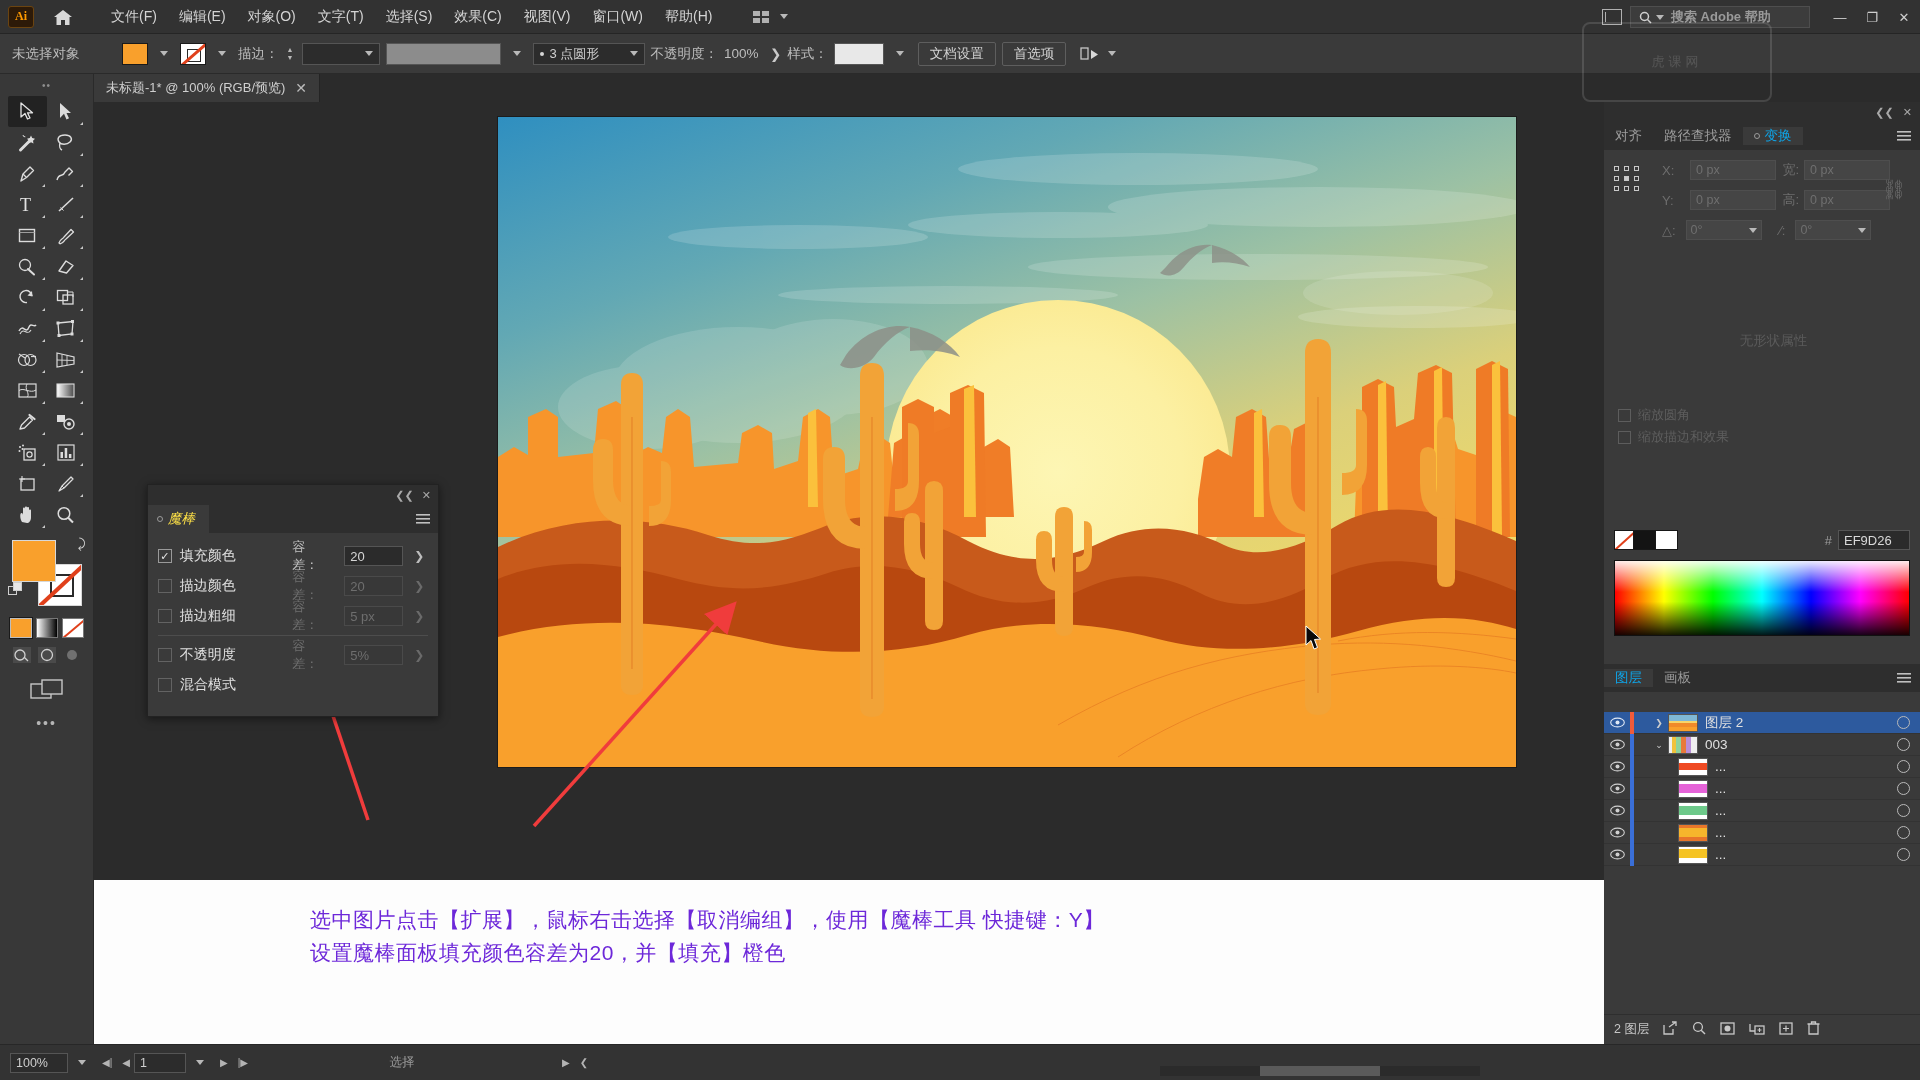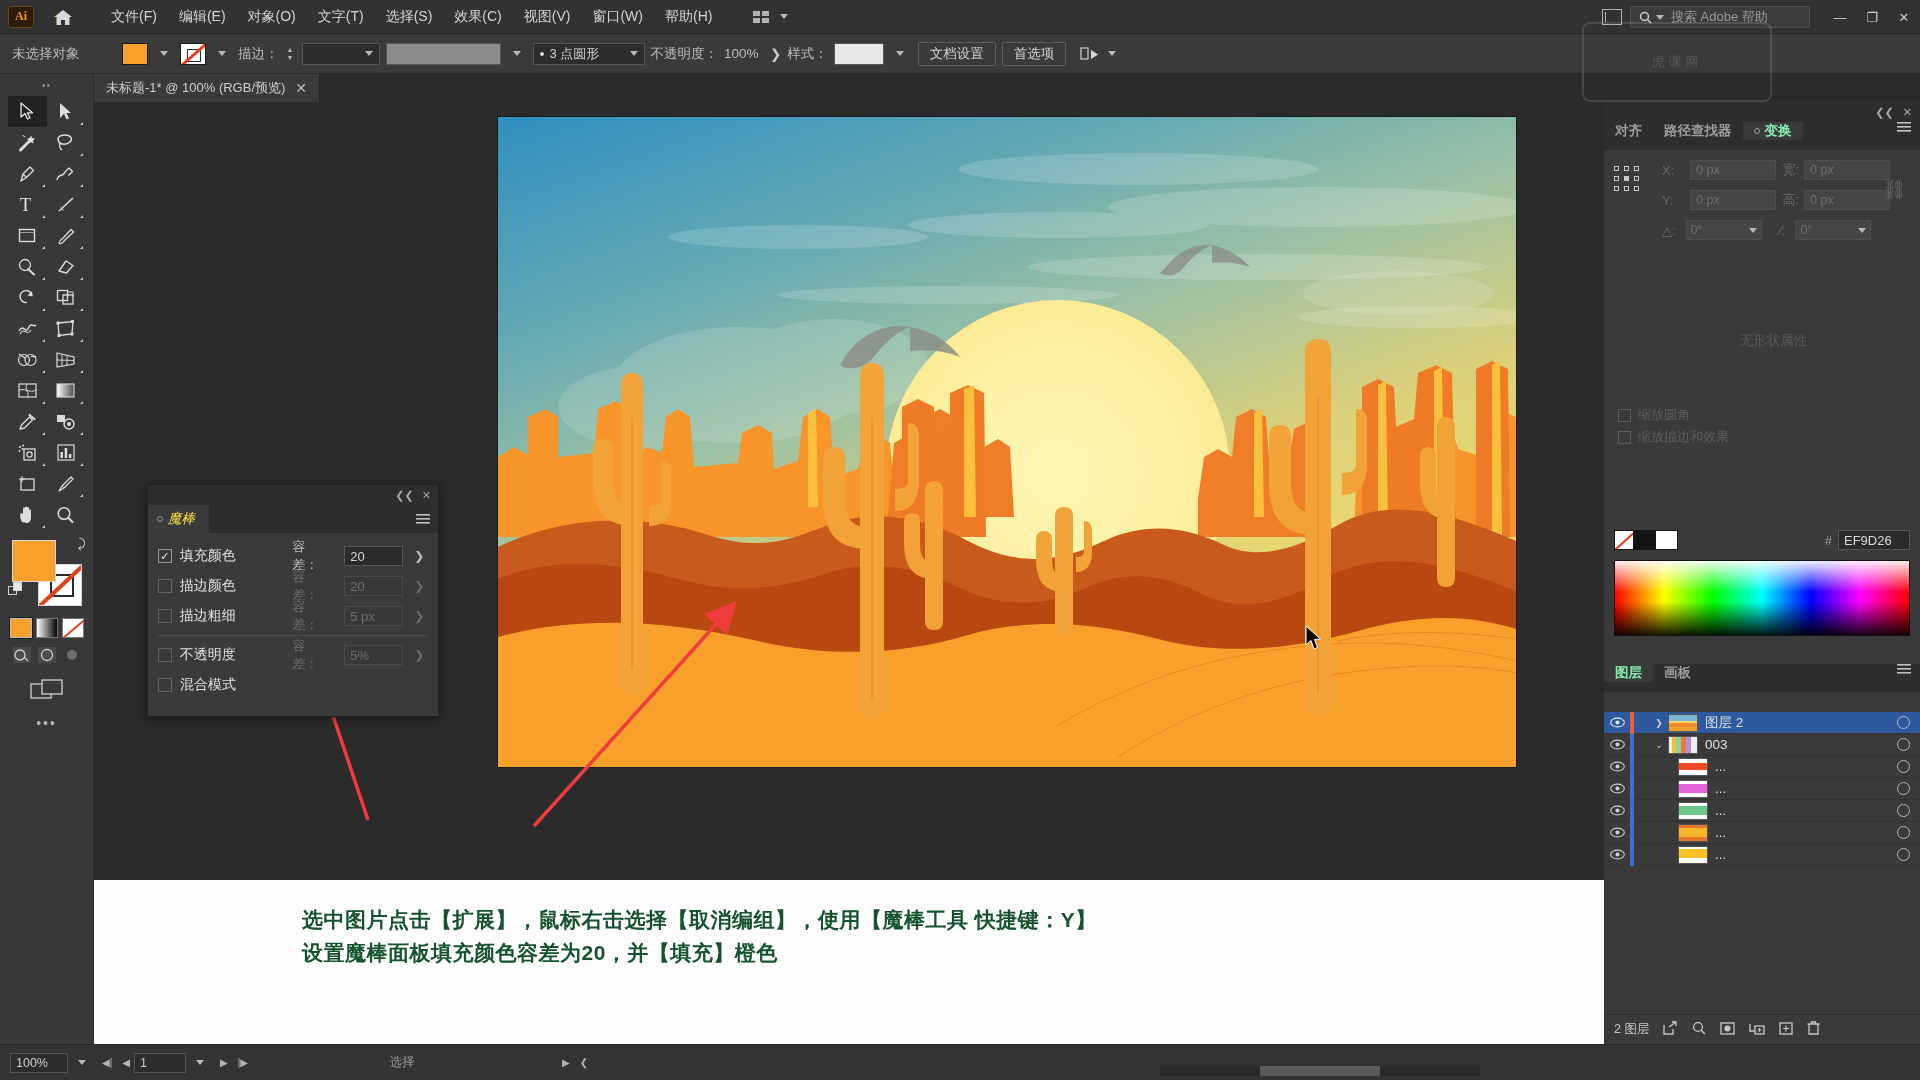--- a/index.html
+++ b/index.html
@@ -49,21 +49,21 @@
     width:20px; height:16px; border:1.5px solid #b0b0b0; margin-right:8px;
     position:relative;
   }
   .panel-toggle-icon:after{
     content:''; position:absolute; left:2px; top:2px; width:4px; height:10px;
     border-left:1.5px solid #b0b0b0;
   }
   .search-box {
     display:flex; align-items:center; gap:4px; background:#3c3c3c;
     border:1px solid #4e4e4e; height:22px; padding:0 8px; min-width:180px;
-    color:#9a9a9a; font-size:13px;
+    color:#9a9a9a; font-size:13px;font-weight:bold;
   }
   .win-btns { display:flex; align-items:center; margin-left:14px; }
   .win-btn { width:32px; height:34px; display:flex; align-items:center; justify-content:center; color:#cfcfcf; font-size:13px; }
 
   
   .controlbar {
     position:absolute; left:0; top:34px; width:1920px; height:40px;
     background:#3a3a3a; display:flex; align-items:center;
     border-bottom:1px solid #2a2a2a; padding-left:12px; gap:6px;
   }
@@ -176,22 +176,22 @@
     overflow:hidden;
   }
   .art-svg{ display:block; width:1018px; height:650px; }
 
   
   .note-area {
     position:absolute; left:94px; bottom:36px; width:1512px; height:164px;
     background:#fdfdfd;
   }
   .note-text {
-    position:absolute; left:208px; top:24px; color:#14532d;
-    font-size:21px; line-height:1.55; font-weight:bold; white-space:pre-line;
+    position:absolute; left:216px; top:24px; color:#6d28d9;
+    font-size:21px; line-height:1.55; font-weight:normal; white-space:pre-line;
     letter-spacing:0.5px;
   }
 
   
   .arrow-svg { position:absolute; left:0; top:0; width:1920px; height:1080px; pointer-events:none; }
 
   
   .wand-panel {
     position:absolute; left:147px; top:484px; width:292px; height:233px;
     background:#3a3a3a; border:1px solid #222; box-shadow:0 2px 8px rgba(0,0,0,.5);
@@ -224,26 +224,26 @@
   .wp-field.dim { background:#383838;border-color:#4a4a4a;color:#6e6e6e; }
   .wp-arrow { width:18px;text-align:center;color:#bdbdbd;font-size:12px; }
   .wp-arrow.dim{ color:#6a6a6a; }
   .wp-sep { height:1px; background:#4d4d4d; margin:4px 0; }
 
   
   .dock { position:absolute; right:0; top:102px; width:316px; bottom:36px; background:#383838; }
   .dock-strip { position:absolute; left:0; top:0; width:32px; bottom:0; background:#3a3a3a; border-right:1px solid #2b2b2b; }
   .panel { position:absolute; left:0; right:0; background:#3a3a3a; }
   .p-titlebar { height:20px; background:#2e2e2e; display:flex; align-items:center; justify-content:flex-end; gap:9px; padding-right:8px; }
-  .p-tabs { height:28px; background:#2e2e2e; display:flex; align-items:flex-start;font-weight:bold; }
+  .p-tabs { height:28px; background:#2e2e2e; display:flex; align-items:center; }
   .p-tab {
     display:flex; align-items:center; gap:5px; padding:0 11px; font-size:13.5px;
     color:#9d9d9d;
   }
-  .p-tab.active { background:#3a3a3a; color:#86efac; }
+  .p-tab.active { background:#3a3a3a; color:#0ea5e9; }
   .p-menu { margin-left:auto; display:flex; align-items:center; padding-right:9px; color:#c0c0c0; }
   .hamburger { width:14px; height:10px; background:
      linear-gradient(#c0c0c0,#c0c0c0) 0 0/14px 1.6px no-repeat,
      linear-gradient(#c0c0c0,#c0c0c0) 0 4px/14px 1.6px no-repeat,
      linear-gradient(#c0c0c0,#c0c0c0) 0 8px/14px 1.6px no-repeat; }
 
   
   .tr-body { padding:10px 12px; position:relative; height:148px; }
   .tr-ref { position:absolute; left:10px; top:16px; width:26px; height:26px; }
   .tr-ref i { position:absolute; width:5px;height:5px;border:1px solid #c9c9c9; display:block;}

